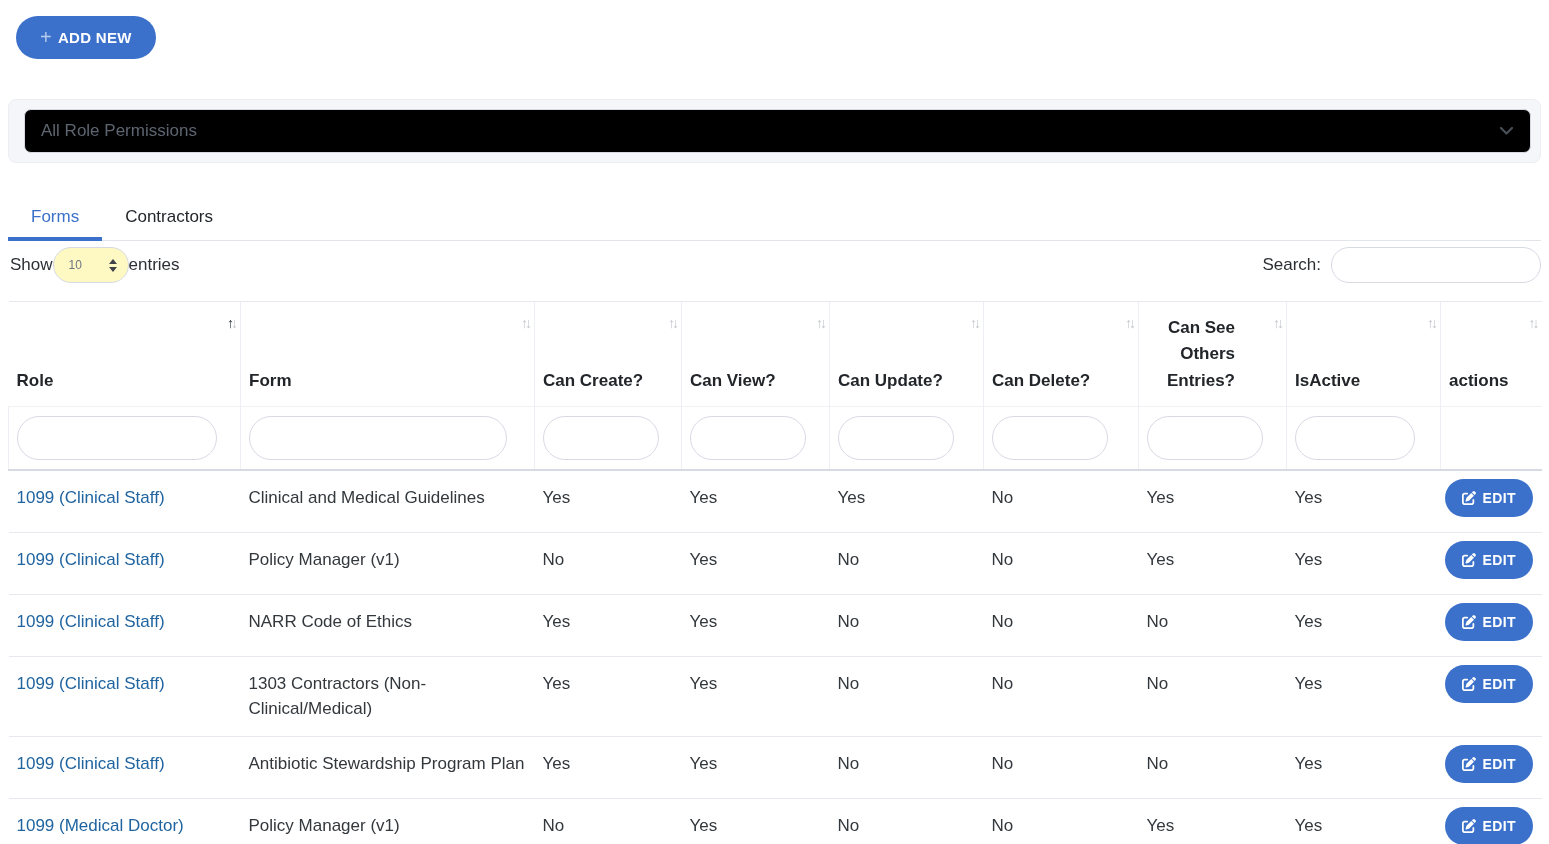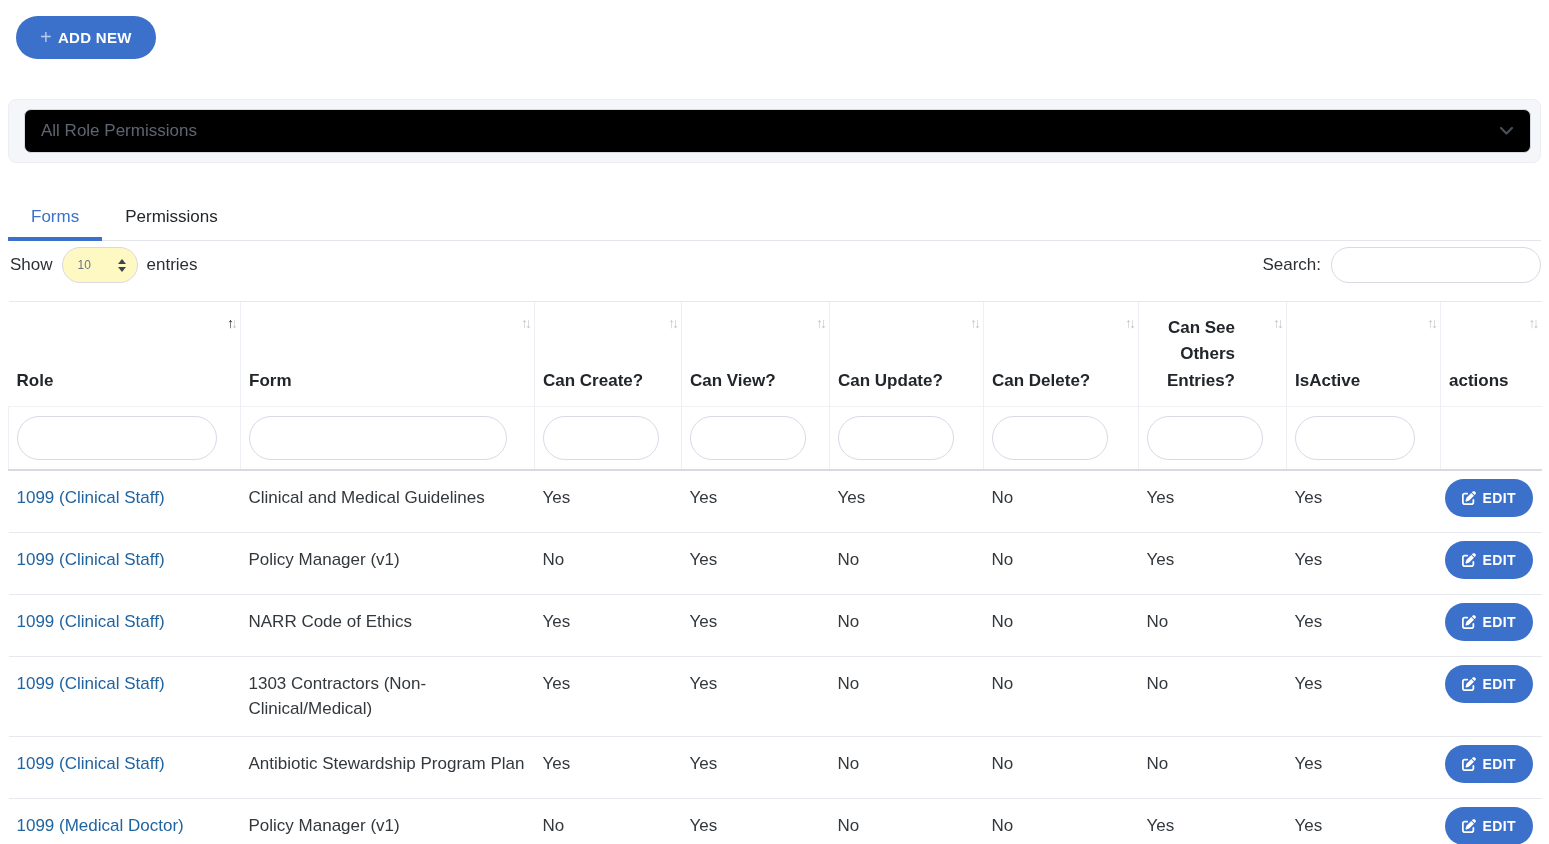--- a/index.html
+++ b/index.html
@@ -23,21 +23,21 @@
                 font-size:17px; color:#5d6570; cursor:pointer; }
 
   
   .tabs-row { margin:36px 8px 0 8px; border-bottom:1px solid #e2e5ea; display:flex; }
   .tab { padding:8px 23px 10px 23px; font-size:17px; color:#23272b; cursor:pointer;
          border-bottom:4px solid transparent; margin-bottom:-1px; }
   .tab.active { color:#3b71ca; border-bottom-color:#3b71ca; }
 
   
   .controls-row { display:flex; justify-content:space-between; align-items:center; padding:6px 8px 0 10px; }
-  .show-group { display:flex; align-items:center; gap:9px; font-size:17px; color:#2c3034; }
+  .show-group { display:flex; align-items:center; font-size:17px; color:#2c3034; }
   .page-size { width:76px; height:36px; border:1px solid #d7d9e3; border-radius:18px; background:#fef9c3;
                display:flex; align-items:center; justify-content:space-between; padding:0 11px 0 15px;
                color:#6d7580; font-size:12px; cursor:pointer; }
   .spin { display:flex; flex-direction:column; gap:3px; }
   .spin i { width:0; height:0; border-left:4px solid transparent; border-right:4px solid transparent; }
   .spin .t { border-bottom:5px solid #3f4synthesize448; border-bottom:5px solid #3f444b; }
   .spin .b { border-top:5px solid #3f444b; }
   .search-group { display:flex; align-items:center; gap:10px; font-size:17px; color:#2c3034; }
   .search-input { width:210px; height:36px; border:1px solid #d7d9e3; border-radius:18px; outline:none;
                   padding:0 14px; font-size:16px; font-family:inherit; color:#333; background:#fff; }
@@ -90,21 +90,21 @@
         <path d="M2 2 L7.5 7.5 L13 2" stroke="#4a4f57" stroke-width="2.2" fill="none" stroke-linecap="round" stroke-linejoin="round"></path>
       </svg>
     </div>
   </div>
 
   <div class="tabs-row" id="tabs">
       <div class="tab active">
     <span>Forms</span>
   </div>
       <div class="tab">
-    <span>Permissions</span>
+    <span>Contractors</span>
   </div>
     </div>
 
   <div class="controls-row">
     <div class="show-group">
       <span>Show</span>
       <div class="page-size">
         <span>10</span>
         <span class="spin">
             <i class="t"></i>

